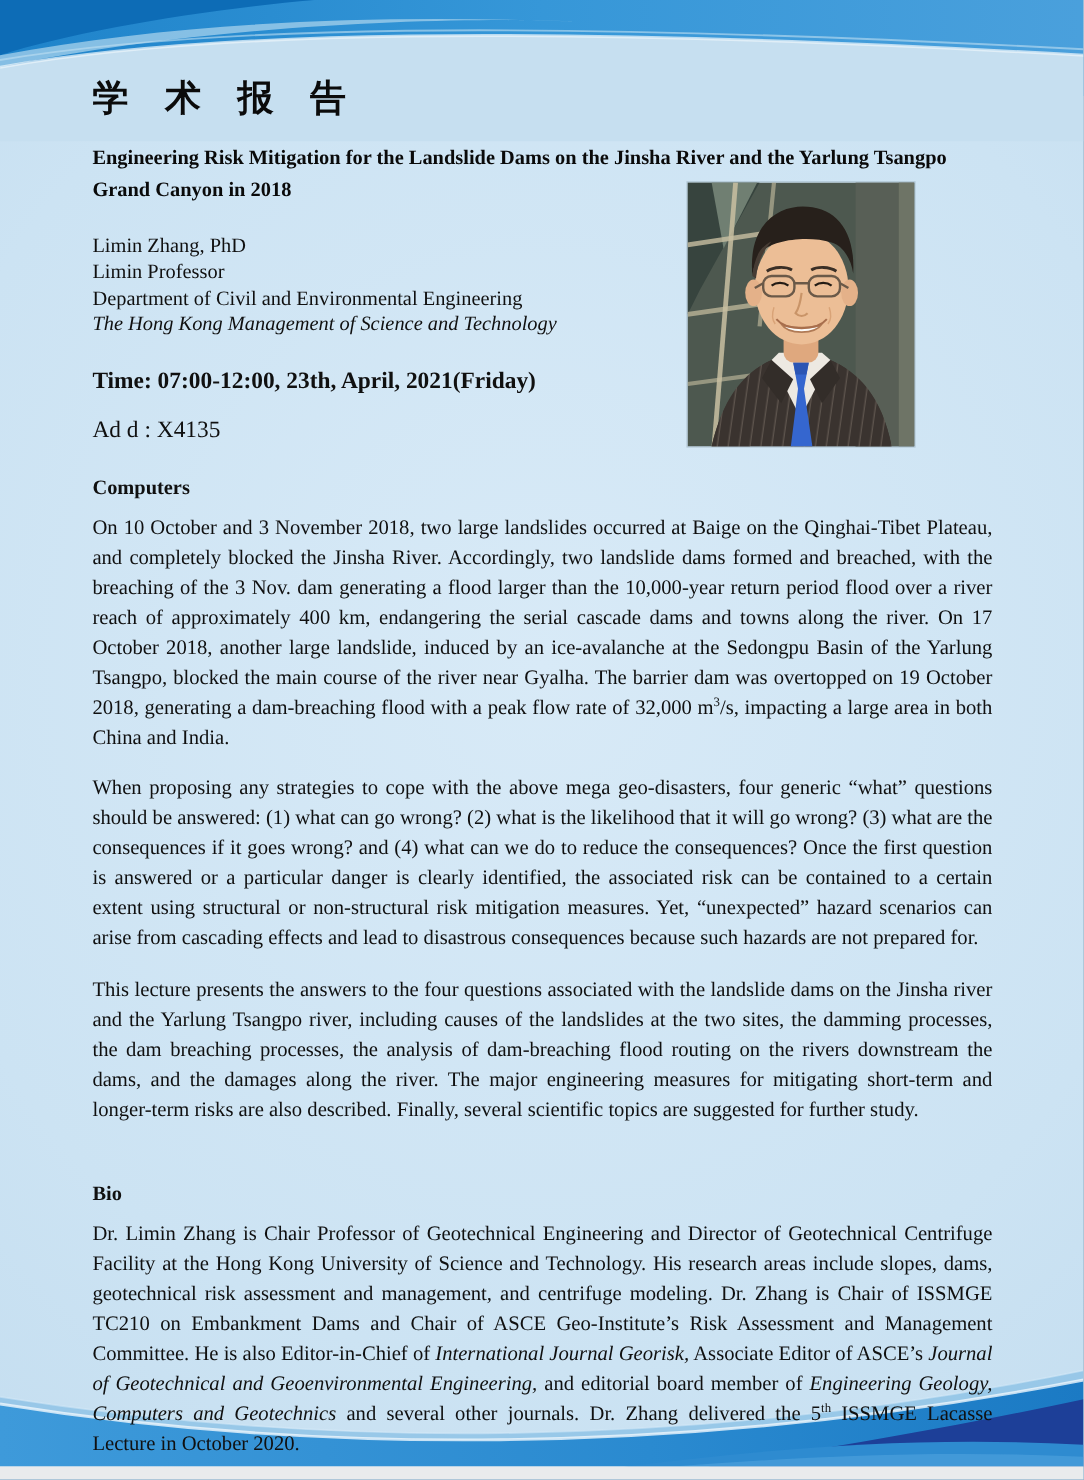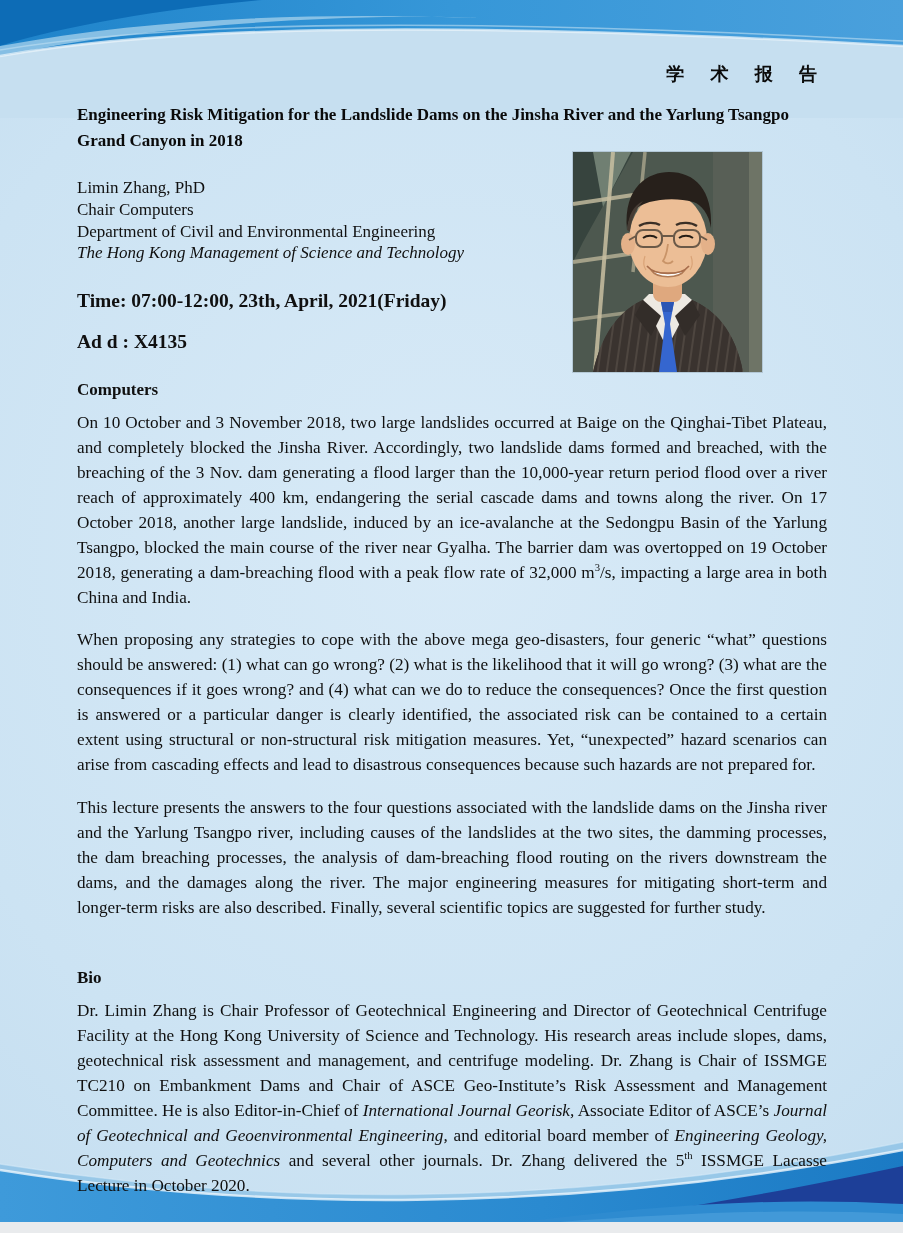--- a/index.html
+++ b/index.html
@@ -13,24 +13,24 @@
     color:#101010;
   }
   .deco{position:absolute;left:0;display:block;}
   .deco-top{top:0;}
   .deco-bottom{bottom:0;}
   .content{
     position:absolute;
     left:77px; right:76px; top:58px;
   }
   .banner-title{
-    text-align:right;
+    text-align:left;
     font-family:"DejaVu Sans", sans-serif;
     font-weight:bold;
-    font-size:18px;
+    font-size:30px;
     letter-spacing:10px;
     color:#0b0b0b;
     margin:0 0 0 0;
     padding-top:4px;
   }
   .doc-title{
     margin-top:16px;
     font-weight:bold;
     font-size:17px;
     line-height:1.5;
@@ -45,21 +45,21 @@
   }
   .speaker .name{font-weight:normal;}
   .speaker .univ{font-style:italic;}
   .time-line{
     margin-top:26px;
     font-weight:bold;
     font-size:19.5px;
   }
   .addr-line{
     margin-top:19px;
-    font-weight:bold;
+    font-weight:normal;
     font-size:19.5px;
   }
   .section-heading{
     margin-top:27px;
     font-weight:bold;
     font-size:17px;
   }
   .para{
     margin-top:10px;
     font-size:17.2px;
@@ -183,21 +183,21 @@
   </div>
 
   <div class="content">
 
     <div class="banner-title">学 术 报 告</div>
 
     <div class="doc-title">Engineering Risk Mitigation for the Landslide Dams on the Jinsha River and the Yarlung Tsangpo Grand Canyon in 2018</div>
 
     <div class="speaker">
       <div class="name">Limin Zhang, PhD</div>
-      <div>Chair Computers</div>
+      <div>Limin Professor</div>
       <div>Department of Civil and Environmental Engineering</div>
       <div class="univ">The Hong Kong Management of Science and Technology</div>
     </div>
 
     <div class="time-line">Time: 07:00-12:00, 23th, April, 2021(Friday)</div>
 
     <div class="addr-line">Ad d : X4135</div>
 
     <div class="section-heading">Computers</div>
 

